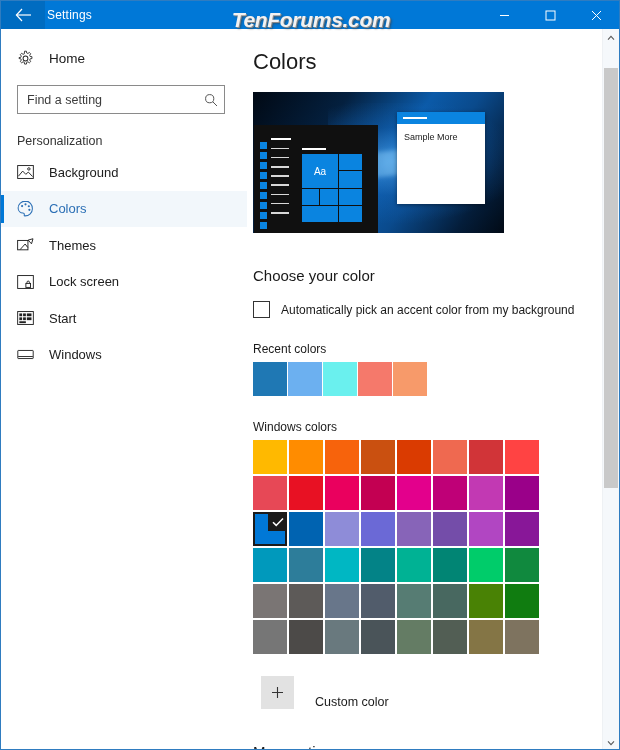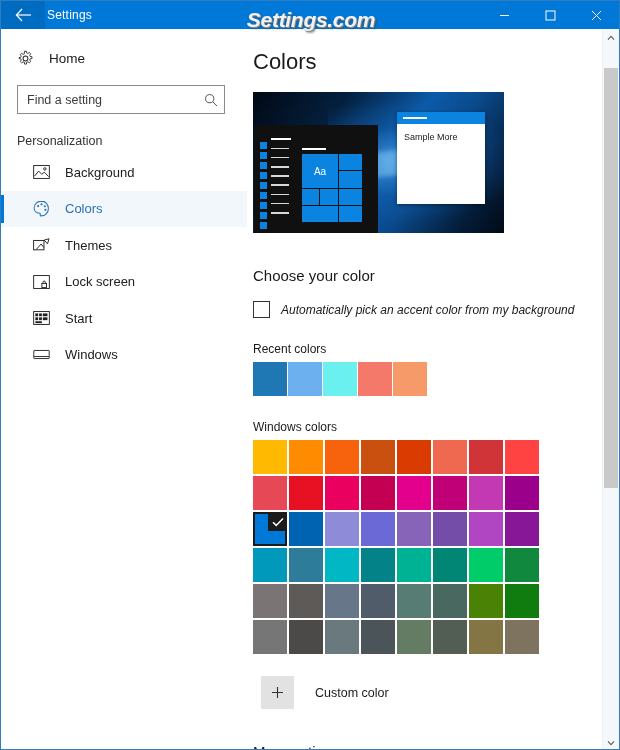--- a/index.html
+++ b/index.html
@@ -136,21 +136,21 @@
     font-size: 12.5px;
     color: #333333;
     padding: 20px 0 6px 16px;
   }
 
   .nav-item {
     position: relative;
     display: flex;
     align-items: center;
     height: 36.5px;
-    padding-left: 32px;
+    padding-left: 16px;
     cursor: pointer;
   }
   .nav-item .nav-icon {
     width: 28px;
     display: flex;
     align-items: center;
     justify-content: flex-start;
   }
   .nav-item .nav-text {
     font-size: 13px;
@@ -286,21 +286,20 @@
     margin-top: 24px;
     margin-bottom: 6px;
   }
 
   
   #auto-accent-row {
     display: flex;
     align-items: center;
     margin-top: 17px;
     cursor: pointer;
-    font-style: italic;
   }
   #auto-accent-box {
     width: 17px; height: 17px;
     border: 1px solid #333333;
     background: #ffffff;
     flex: 0 0 17px;
   }
   #auto-accent-label {
     font-size: 12px;
     color: #1a1a1a;
@@ -339,21 +338,21 @@
     background: #1b1b1b;
     display: flex;
     align-items: center;
     justify-content: center;
   }
   .check-corner svg { display: block; }
 
   
   #custom-color-row {
     display: flex;
-    align-items: center;
+    align-items: flex-end;
     margin-top: 22px;
     cursor: pointer;
     padding-left: 8px;
   }
   #custom-color-btn {
     width: 33px; height: 33px;
     background: #e2e2e2;
     display: flex;
     align-items: center;
     justify-content: center;
@@ -434,21 +433,21 @@
         <rect x="1" y="1" width="9" height="9" fill="none" stroke="#ffffff" stroke-width="1"></rect>
       </svg>
     </div>
     <div class="win-ctrl">
       <svg width="11" height="11" viewBox="0 0 11 11" aria-hidden="true">
         <path d="M1 1 L10 10 M10 1 L1 10" stroke="#ffffff" stroke-width="1" fill="none"></path>
       </svg>
     </div>
   </div>
 
-  <div id="watermark">Settings.com</div>
+  <div id="watermark">TenForums.com</div>
 
   <div id="content-area">
 
     <div id="sidebar">
 
       <div id="home-row">
         <span class="nav-icon">
           <svg width="17" height="17" viewBox="0 0 20 20" aria-hidden="true">
             <path d="M10 6.6a3.4 3.4 0 1 0 0 6.8 3.4 3.4 0 0 0 0-6.8zm0 1.1a2.3 2.3 0 1 1 0 4.6 2.3 2.3 0 0 1 0-4.6z" fill="#202020"></path>
             <path d="M8.9 1.4h2.2l.3 2.1c.5.15.97.35 1.4.6l1.75-1.23 1.56 1.56-1.23 1.75c.25.43.45.9.6 1.4l2.1.3v2.2l-2.1.3c-.15.5-.35.97-.6 1.4l1.23 1.75-1.56 1.56-1.75-1.23c-.43.25-.9.45-1.4.6l-.3 2.1H8.9l-.3-2.1c-.5-.15-.97-.35-1.4-.6l-1.75 1.23-1.56-1.56 1.23-1.75c-.25-.43-.45-.9-.6-1.4l-2.1-.3V8.9l2.1-.3c.15-.5.35-.97.6-1.4L3.89 5.45l1.56-1.56L7.2 5.12c.43-.25.9-.45 1.4-.6z" fill="none" stroke="#202020" stroke-width="1"></path>

